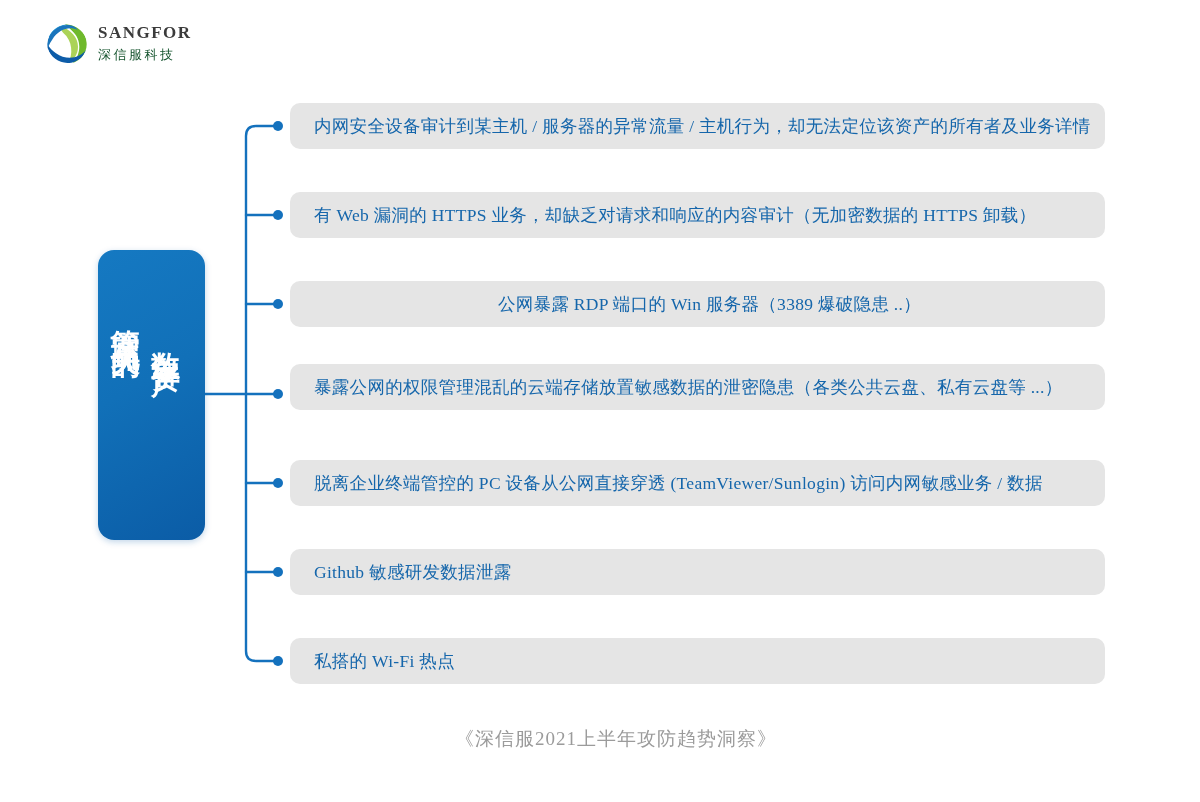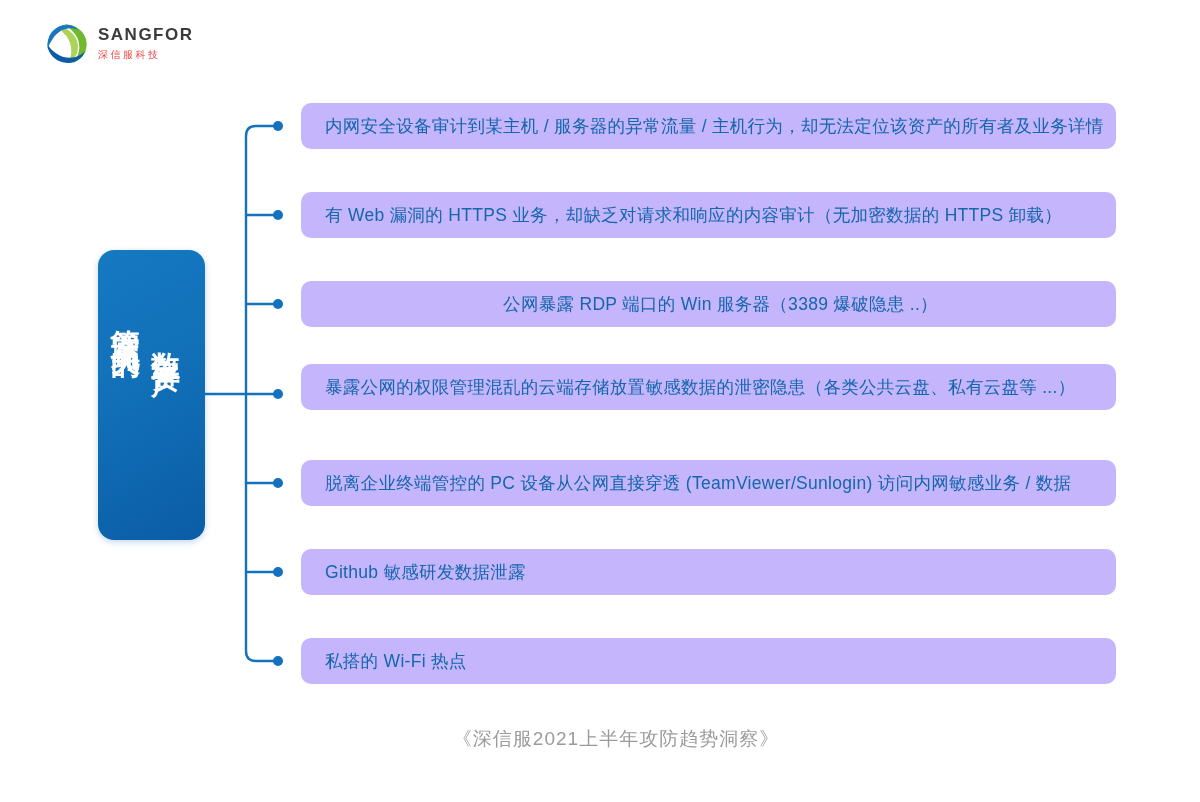--- a/index.html
+++ b/index.html
@@ -1,29 +1,29 @@
 <!DOCTYPE html>
 <html><head>
 <meta charset="utf-8">
 <style>
   html,body{margin:0;padding:0;background:#ffffff;}
   .canvas{
     position:relative;
     width:1200px;height:802px;
     background:#ffffff;
     overflow:hidden;
-    font-family:Liberation Sans, sans-serif;
+    font-family:Liberation Serif, serif;
   }
 
   
   .logo{position:absolute;left:45px;top:22px;display:flex;align-items:center;gap:9px;}
   .globe{width:44px;height:44px;display:block;}
   .logo-text{display:flex;flex-direction:column;justify-content:center;}
   .brand{font-size:17px;font-weight:bold;color:#3b3b3b;letter-spacing:1.5px;line-height:1.1;}
-  .brand-sub{font-size:10px;color:#ef4444;letter-spacing:2.5px;margin-top:3px;}
+  .brand-sub{font-size:13px;color:#14532d;letter-spacing:2.5px;margin-top:3px;}
 
   
   .connectors{position:absolute;left:0;top:0;width:1200px;height:802px;pointer-events:none;}
 
   
   .root-node{
     position:absolute;left:98px;top:250px;width:107px;height:290px;
     border-radius:16px;
     background:linear-gradient(150deg,#1579c2 0%,#1170b8 45%,#0b5ca6 100%);
     box-shadow:0 2px 6px rgba(11,92,166,0.25);
@@ -32,22 +32,22 @@
     position:absolute;
     writing-mode:vertical-rl;text-orientation:upright;
     color:#ffffff;font-weight:bold;font-size:29px;letter-spacing:5px;line-height:1;
   }
   .vcol-left{left:13px;top:57px;}
   .vcol-right{left:53px;top:79px;}
 
   
   .branch{
     position:absolute;left:290px;width:815px;height:46px;
-    background:#c4b5fd;border-radius:10px;
-    display:flex;align-items:center;margin-left:11px;
+    background:#e5e5e5;border-radius:10px;
+    display:flex;align-items:center;
   }
   .branch-label{
     padding-left:24px;
     font-size:17.5px;font-weight:500;color:#1566ab;
     letter-spacing:0.3px;white-space:nowrap;
   }
   .b1{top:103px;} .b2{top:192px;align-items:center;} .b3{top:281px;justify-content:center;} .b4{top:364px;}
   .b5{top:460px;} .b6{top:549px;} .b7{top:638px;}
 
   

